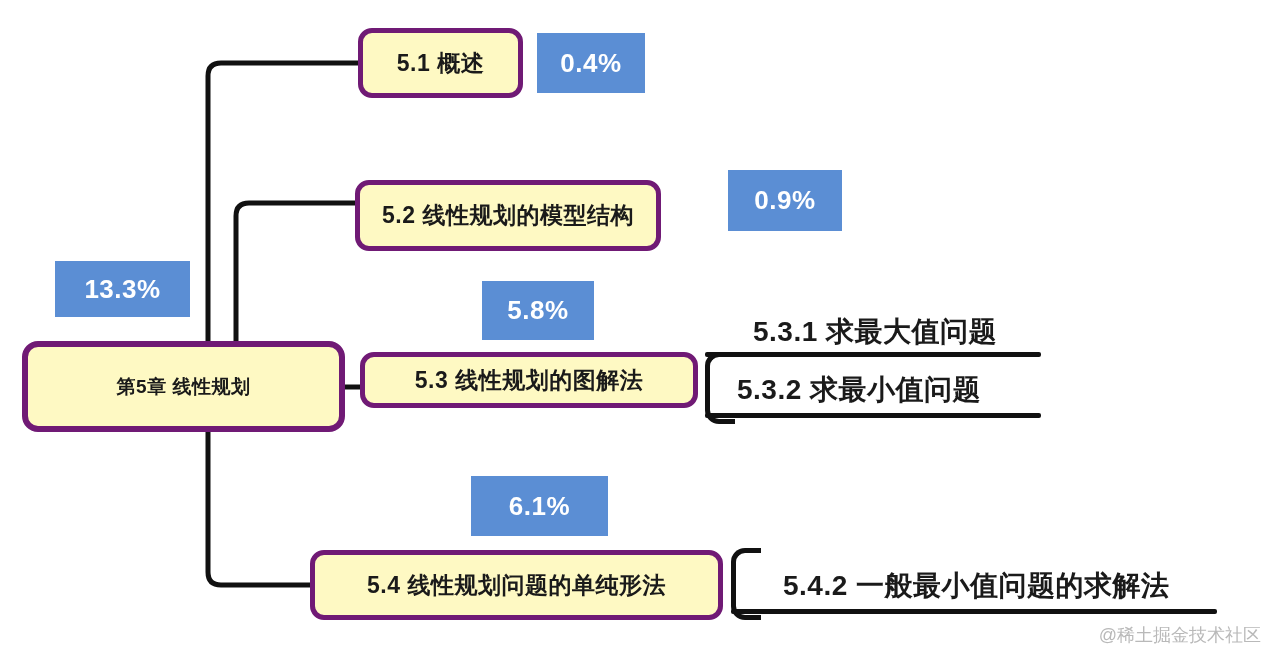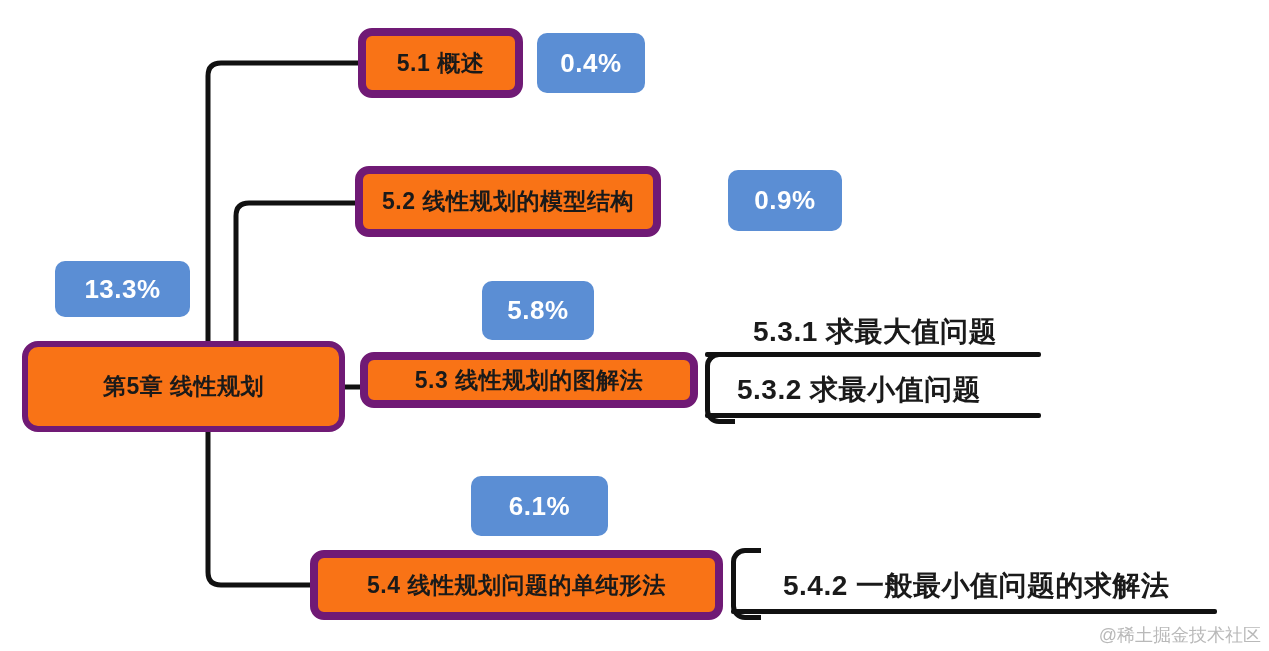--- a/index.html
+++ b/index.html
@@ -24,48 +24,48 @@
     top: 0;
     width: 1269px;
     height: 651px;
     pointer-events: none;
   }
 
   
   .node {
     position: absolute;
     box-sizing: border-box;
-    background: #f97316;
-    border: 8px solid #701a75;
+    background: #fef9c3;
+    border: 5px solid #701a75;
     border-radius: 14px;
     display: flex;
     align-items: center;
     justify-content: center;
     font-weight: bold;
     color: #1a1a1a;
     letter-spacing: 0.5px;
     white-space: nowrap;
     z-index: 3;
   }
   .node.root {
     border-width: 6px;
     border-radius: 16px;
-    font-size: 23px;
+    font-size: 19px;
   }
   .node.lvl2 {
     font-size: 23px;
   }
 
   
   .badge {
     position: absolute;
     box-sizing: border-box;
     background: #5b8ed4;
     color: #ffffff;
-    border-radius: 10px;
+    border-radius: 0;
     display: flex;
     align-items: center;
     justify-content: center;
     font-weight: bold;
     font-size: 26px;
     letter-spacing: 0.5px;
     white-space: nowrap;
     z-index: 4;
   }
 
@@ -136,21 +136,21 @@
   </svg>
 
   <div class="node root" style="left:22px; top:341px; width:323px; height:91px;">第5章  线性规划</div>
 
   <div class="badge" style="left:55px; top:261px; width:135px; height:56px;">13.3%</div>
 
   <div class="node lvl2" style="left:358px; top:28px; width:165px; height:70px;">5.1 概述</div>
 
   <div class="badge" style="left:537px; top:33px; width:108px; height:60px;">0.4%</div>
 
-  <div class="node lvl2" style="left:355px; top:166px; width:306px; height:71px;">5.2 线性规划的模型结构</div>
+  <div class="node lvl2" style="left:355px; top:180px; width:306px; height:71px;">5.2 线性规划的模型结构</div>
 
   <div class="badge" style="left:728px; top:170px; width:114px; height:61px;">0.9%</div>
 
   <div class="node lvl2" style="left:360px; top:352px; width:338px; height:56px;">5.3 线性规划的图解法</div>
 
   <div class="badge" style="left:482px; top:281px; width:112px; height:59px;">5.8%</div>
 
   <div class="subgroup" style="left:705px; top:307px; width:340px; height:117px;">
     <div class="bracket" style="top:45px; width:30px; height:72px;"></div>
 

